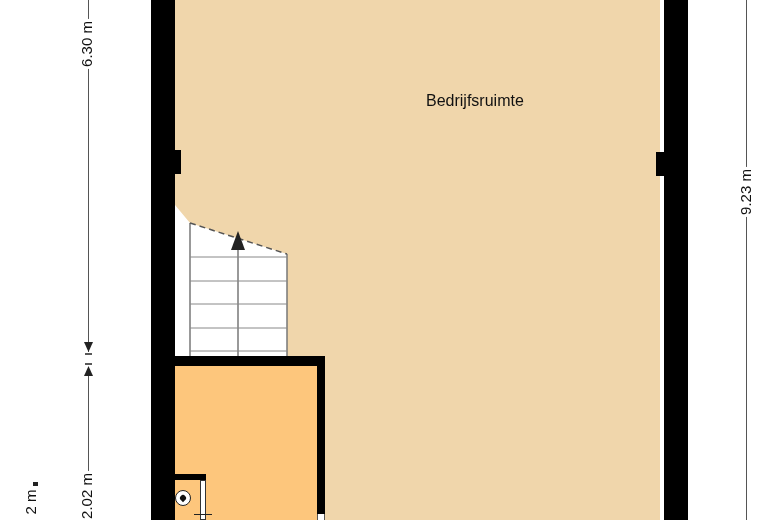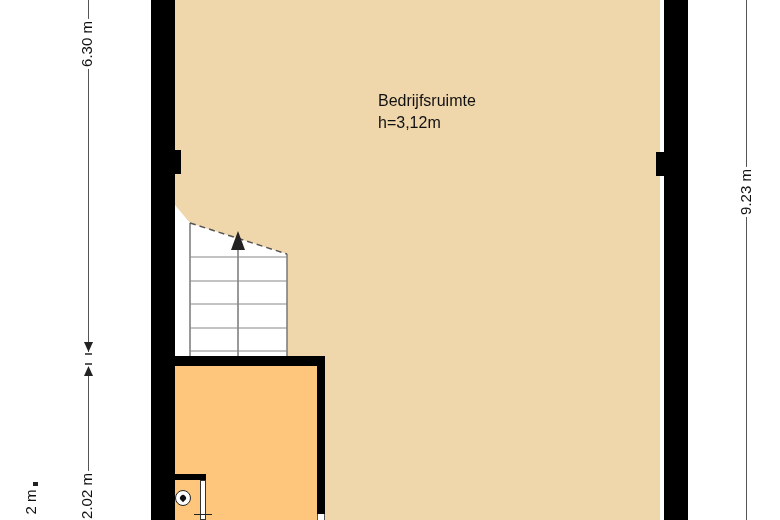--- a/index.html
+++ b/index.html
@@ -10,21 +10,21 @@
     .abs { position: absolute; }
     .wall { position: absolute; background: #000; }
     .room-main { background: #f0d6ab; }
     .room-hall { background: #fdc67c; }
     .dim-line { position: absolute; background: #555; width: 1px; }
     .dim-label {
       position: absolute; font-size: 15px; color: #111; white-space: nowrap;
       transform: rotate(-90deg); transform-origin: center center;
       background: #fff; padding: 0 2px; line-height: 16px;
     }
-    .room-label { position: absolute; font-size: 16px; color: #111; line-height: 22px; }
+    .room-label { position: absolute; font-size: 16px; color: #111; line-height: 22px; margin-left: 48px; }
   </style>
 </head>
 <body>
 
 <div class="abs" style="left:0;top:0;width:780px;height:520px;">
 
   <div class="abs room-main" style="left:175px;top:0;width:485px;height:520px;"></div>
 
   <div class="wall" style="left:151px;top:0;width:24px;height:520px;"></div>
   <div class="wall" style="left:175px;top:150px;width:6px;height:24px;"></div>
@@ -54,21 +54,20 @@
 
   <div class="wall" style="left:175px;top:474px;width:31px;height:6px;"></div>
   <div class="abs" style="left:200px;top:480px;width:6px;height:40px;background:#fff;border:1px solid #333;box-sizing:border-box;"></div>
   <div class="abs" style="left:194px;top:514px;width:18px;height:1px;background:#222;"></div>
   <div class="abs" style="left:175px;top:490px;width:16px;height:16px;border-radius:50%;background:#fff;border:1px solid #222;box-sizing:border-box;display:flex;align-items:center;justify-content:center;">
     <div style="width:6px;height:6px;background:#111;border-radius:50% 50% 50% 0;transform:rotate(-45deg);"></div>
   </div>
 
   <div class="room-label" style="left:378px;top:90px;">
     <div>Bedrijfsruimte</div>
-    <div>h=3,12m</div>
   </div>
 
   <div class="dim-line" style="left:88px;top:0;height:352px;"></div>
   <svg class="abs" style="left:84px;top:342px;" width="9" height="14" viewBox="0 0 9 14">
     <polygon points="0,0 9,0 4.5,10" fill="#222"></polygon>
     <line x1="1" y1="12" x2="8" y2="12" stroke="#222" stroke-width="1.5"></line>
   </svg>
   <svg class="abs" style="left:84px;top:363px;" width="9" height="14" viewBox="0 0 9 14">
     <line x1="1" y1="1" x2="8" y2="1" stroke="#222" stroke-width="1.5"></line>
     <polygon points="4.5,3 0,13 9,13" fill="#222"></polygon>

